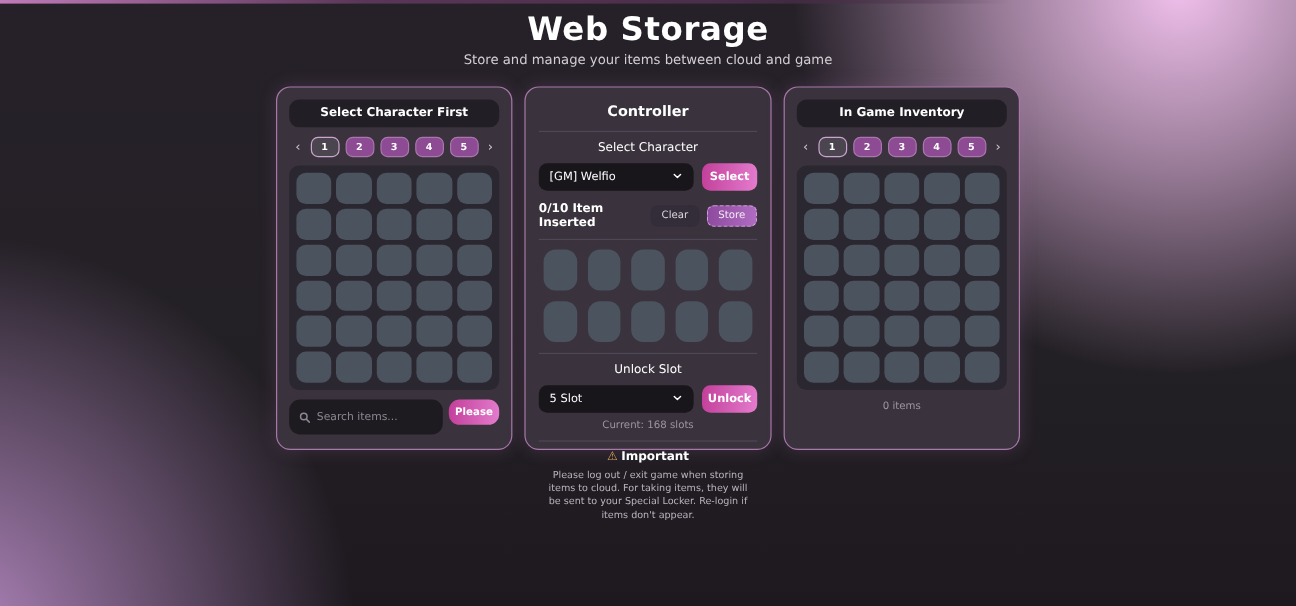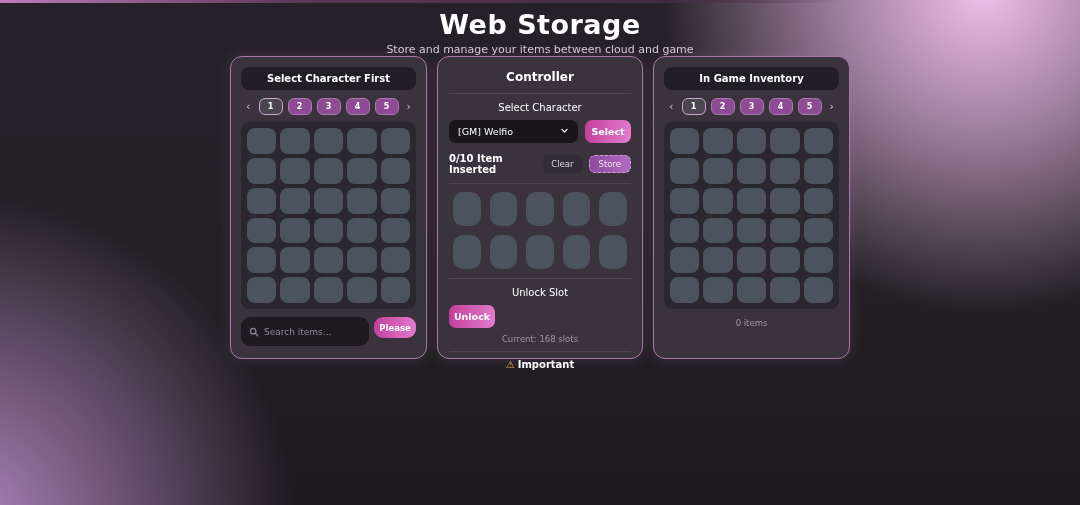--- a/index.html
+++ b/index.html
@@ -14,21 +14,21 @@
   }
   .top-strip {
     position:absolute; top:0; left:0; width:100%; height:3px;
     background:linear-gradient(90deg,#c07bb8 0%,#5a3658 28%,#4a2e4a 55%,rgba(74,46,74,0) 78%);
   }
   
   .hero { text-align:center; padding-top:9px; }
   .hero h1 { color:#ffffff; font-size:27px; font-weight:800; letter-spacing:0.5px; }
   .hero p  { color:#d4cdd5; font-size:11px; margin-top:3px; }
   
-  .panels { display:flex; justify-content:center; gap:10px; margin-top:0; align-items:flex-end; }
+  .panels { display:flex; justify-content:center; gap:10px; margin-top:16px; align-items:flex-end; }
   .panel {
     background:#3a333d; border:1px solid #a778a8; border-radius:12px;
     padding:10px; height:303px; box-shadow:0 0 14px rgba(190,120,190,0.18);
   }
   .panel.side { width:197px; }
   .panel.mid  { width:206px; padding:10px 11px; }
   
   .panel-head {
     background:#221e26; border-radius:8px; height:23px;
     display:flex; align-items:center; justify-content:center;
@@ -198,28 +198,37 @@
         <div class="slot"></div>
         <div class="slot"></div>
         <div class="slot"></div>
         <div class="slot"></div>
         <div class="slot"></div>
       </div>
     <hr class="div">
 
     <div class="sec-label">Unlock Slot</div>
     <div class="select-row">
+      <div class="fake-select">
+        <span>5 Slot</span>
+        <span>
+          <svg width="9" height="9" viewBox="0 0 24 24" fill="none" stroke="#ffffff" stroke-width="3.2" stroke-linecap="round" stroke-linejoin="round">
+            <polyline points="5,9 12,16 19,9"></polyline>
+          </svg>
+        </span>
+      </div>
       <button class="btn-pink primary-btn">Unlock</button>
     </div>
     <div class="current-txt">Current: 168 slots</div>
     <hr class="div">
 
     <div class="imp-title">
       <span class="warn">⚠</span><span>Important</span>
     </div>
+    <div class="imp-text">Please log out / exit game when storing items to cloud. For taking items, they will be sent to your Special Locker. Re-login if items don't appear.</div>
   </section>
 
   <section class="panel side">
     <div class="panel-head">
       <span>In Game Inventory</span>
     </div>
     <div class="pager">
         <span class="chev">‹</span>
         <button class="page-btn active">1</button>
         <button class="page-btn">2</button>

